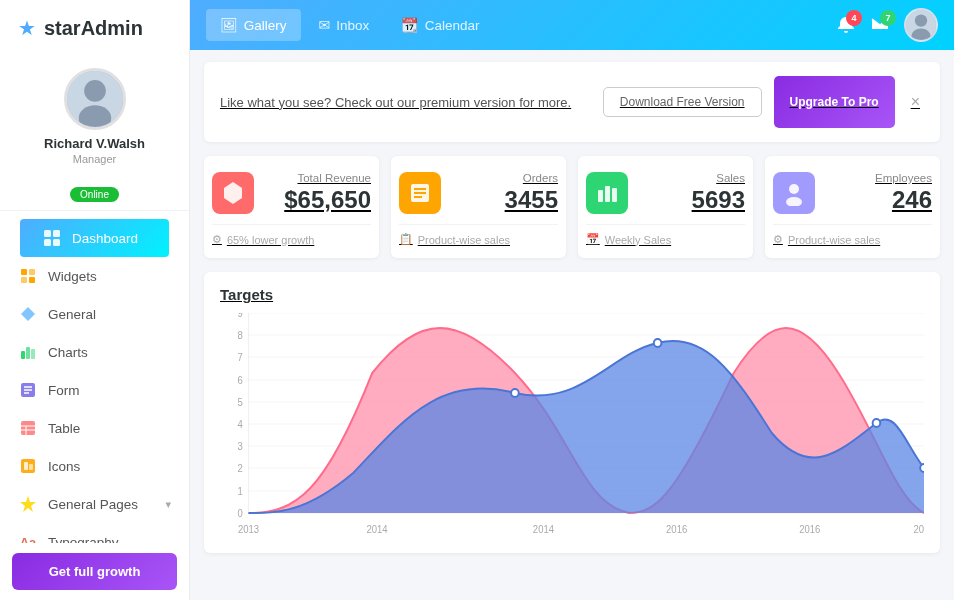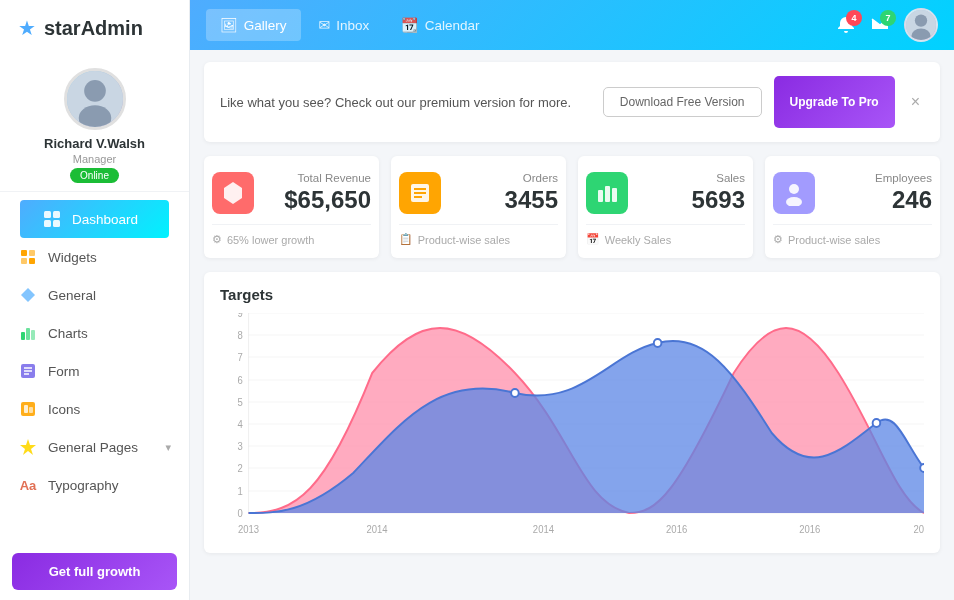--- a/index.html
+++ b/index.html
@@ -61,21 +61,21 @@
       font-size: 11px;
       color: #999;
       margin-top: 2px;
     }
     .online-badge {
       background: #1bbd36;
       color: #fff;
       font-size: 10px;
       padding: 2px 10px;
       border-radius: 10px;
-      margin-top: 3px;
+      margin-top: 22px;
     }
     .sidebar-nav {
       flex: 1;
       overflow-y: auto;
       padding: 8px 0;
     }
     .nav-item {
       display: flex;
       align-items: center;
       gap: 10px;
@@ -192,20 +192,21 @@
       border: 2px solid rgba(255,255,255,0.5);
       display: flex; align-items: center; justify-content: center;
     }
 
     
     .content {
       flex: 1;
       overflow-y: auto;
       padding: 12px 14px;
       background: #f4f6f9;
+      text-decoration: underline;
     }
 
     
     .promo-banner {
       background: #fff;
       border-radius: 6px;
       padding: 14px 16px;
       display: flex;
       align-items: center;
       gap: 12px;
@@ -368,20 +369,31 @@
     <div class="nav-item">
       <span class="nav-icon">
         <svg width="18" height="18" viewBox="0 0 18 18">
             <rect x="2" y="2" width="14" height="14" rx="2" fill="#6c5ce7" opacity="0.8"></rect>
             <line x1="5" y1="6" x2="13" y2="6" stroke="white" stroke-width="1.5"></line>
             <line x1="5" y1="9" x2="13" y2="9" stroke="white" stroke-width="1.5"></line>
             <line x1="5" y1="12" x2="10" y2="12" stroke="white" stroke-width="1.5"></line>
           </svg>
       </span>
       <span>Form</span>
+    </div>
+    <div class="nav-item">
+      <span class="nav-icon">
+        <svg width="18" height="18" viewBox="0 0 18 18">
+            <rect x="2" y="2" width="14" height="14" rx="2" fill="#ff6b6b" opacity="0.8"></rect>
+            <line x1="2" y1="7" x2="16" y2="7" stroke="white" stroke-width="1"></line>
+            <line x1="2" y1="11" x2="16" y2="11" stroke="white" stroke-width="1"></line>
+            <line x1="7" y1="7" x2="7" y2="16" stroke="white" stroke-width="1"></line>
+          </svg>
+      </span>
+      <span>Table</span>
     </div>
     <div class="nav-item">
       <span class="nav-icon">
         <svg width="18" height="18" viewBox="0 0 18 18">
             <rect x="2" y="2" width="14" height="14" rx="2" fill="#ffa502" opacity="0.9"></rect>
             <rect x="5" y="5" width="4" height="8" rx="1" fill="white" opacity="0.8"></rect>
             <rect x="10" y="7" width="4" height="6" rx="1" fill="white" opacity="0.6"></rect>
           </svg>
       </span>
       <span>Icons</span>

